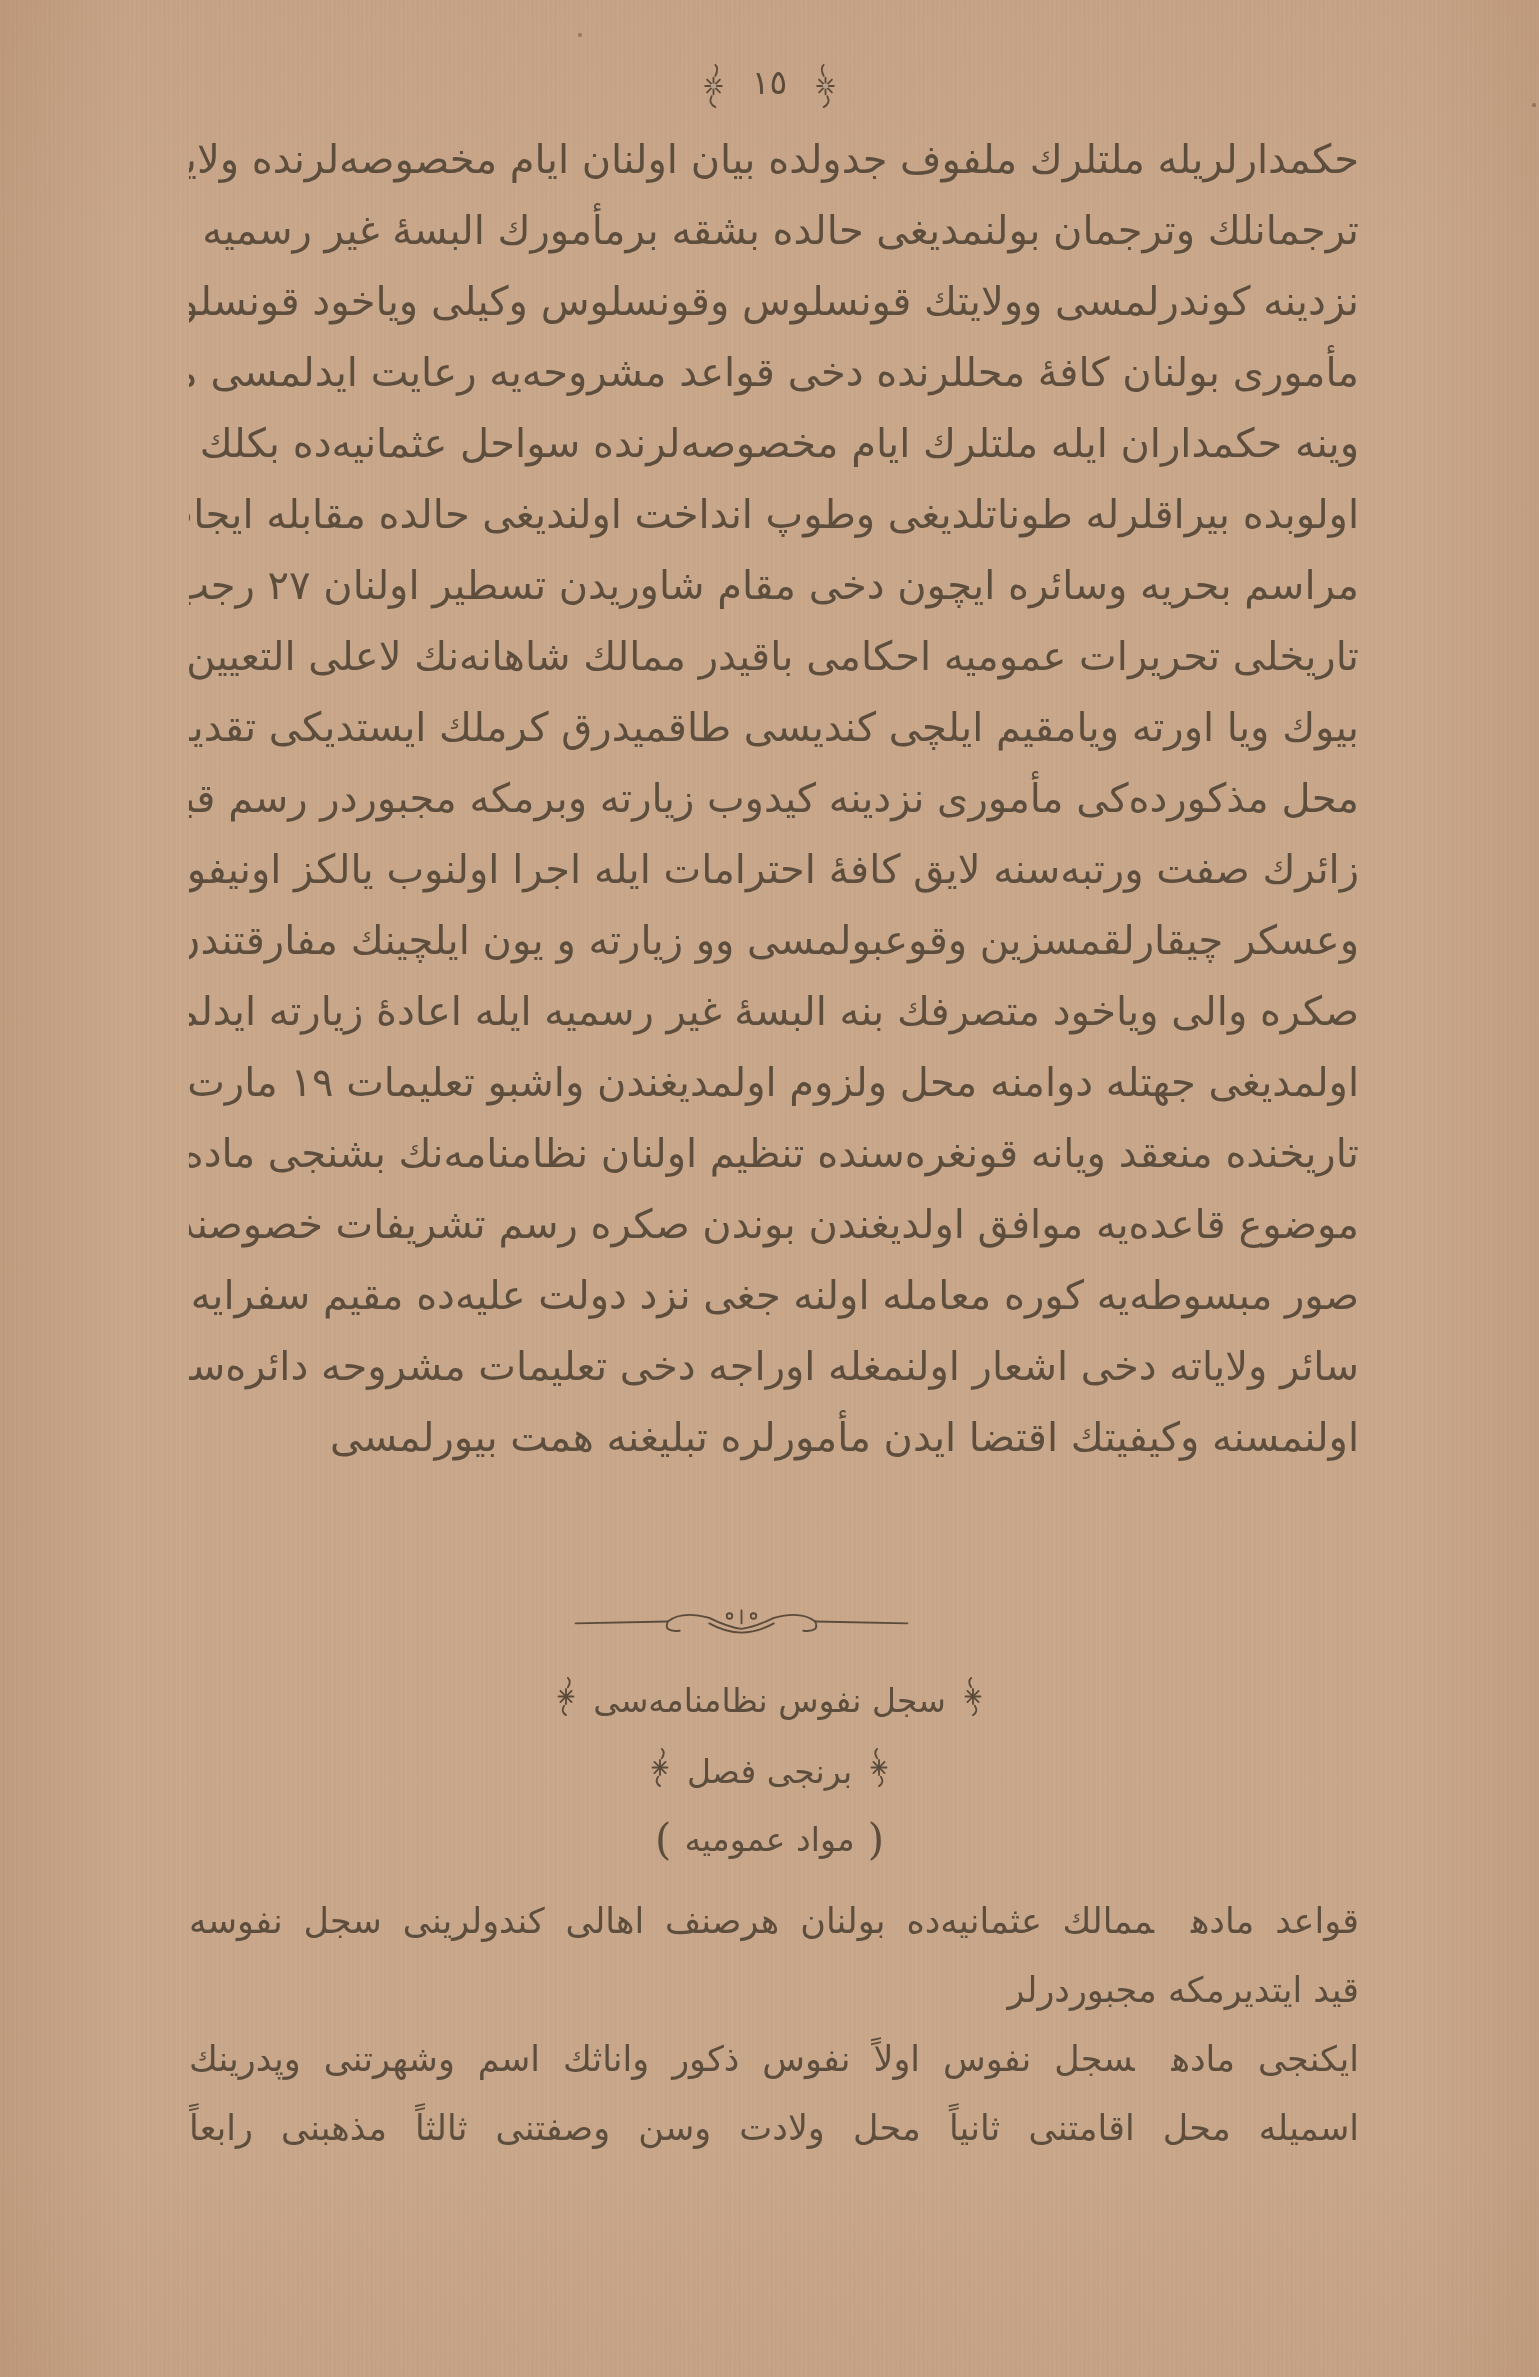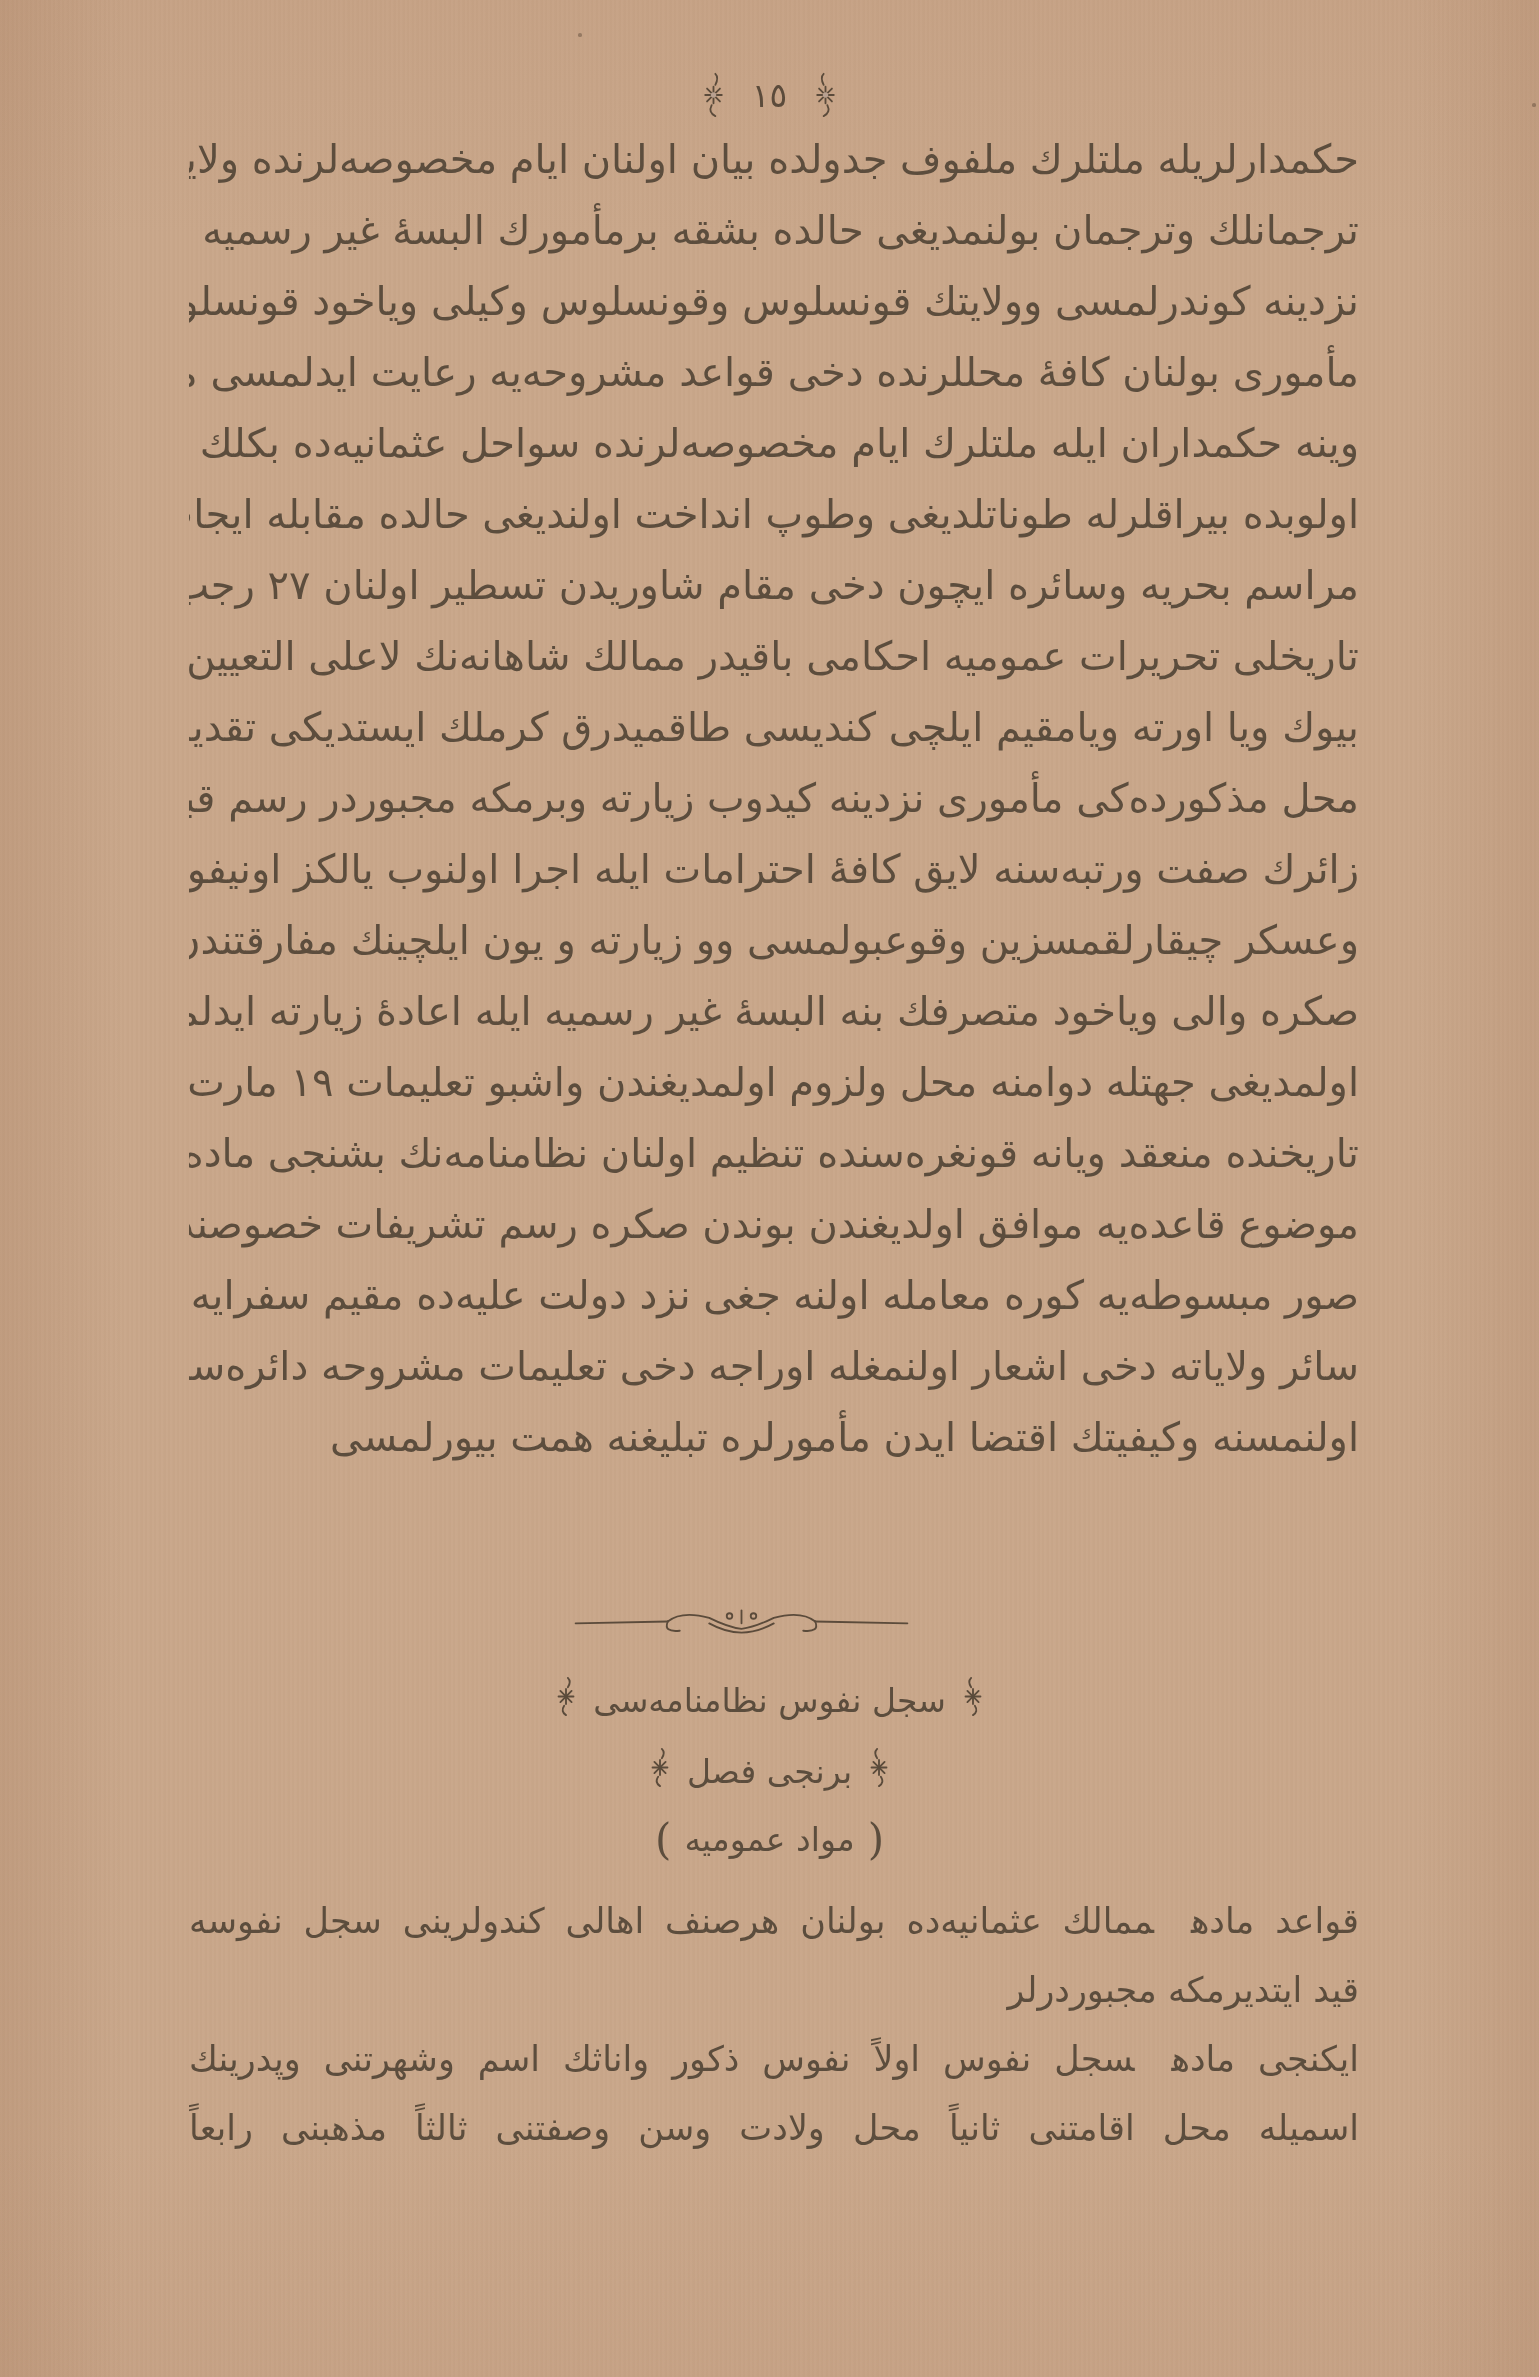--- a/index.html
+++ b/index.html
@@ -26,21 +26,21 @@
       height: 2377px;
     }
     .page-header {
       position: absolute;
       top: 63px;
       left: 0;
       width: 1539px;
       text-align: center;
       height: 64px;
       display: flex;
-      align-items: center;
+      align-items: flex-start;
       justify-content: center;
       gap: 20px;
     }
     .ornament-star {
       display: inline-block;
       width: 37px;
       height: 46px;
       position: relative;
     }
     .ornament-star svg { width: 37px; height: 46px; }

